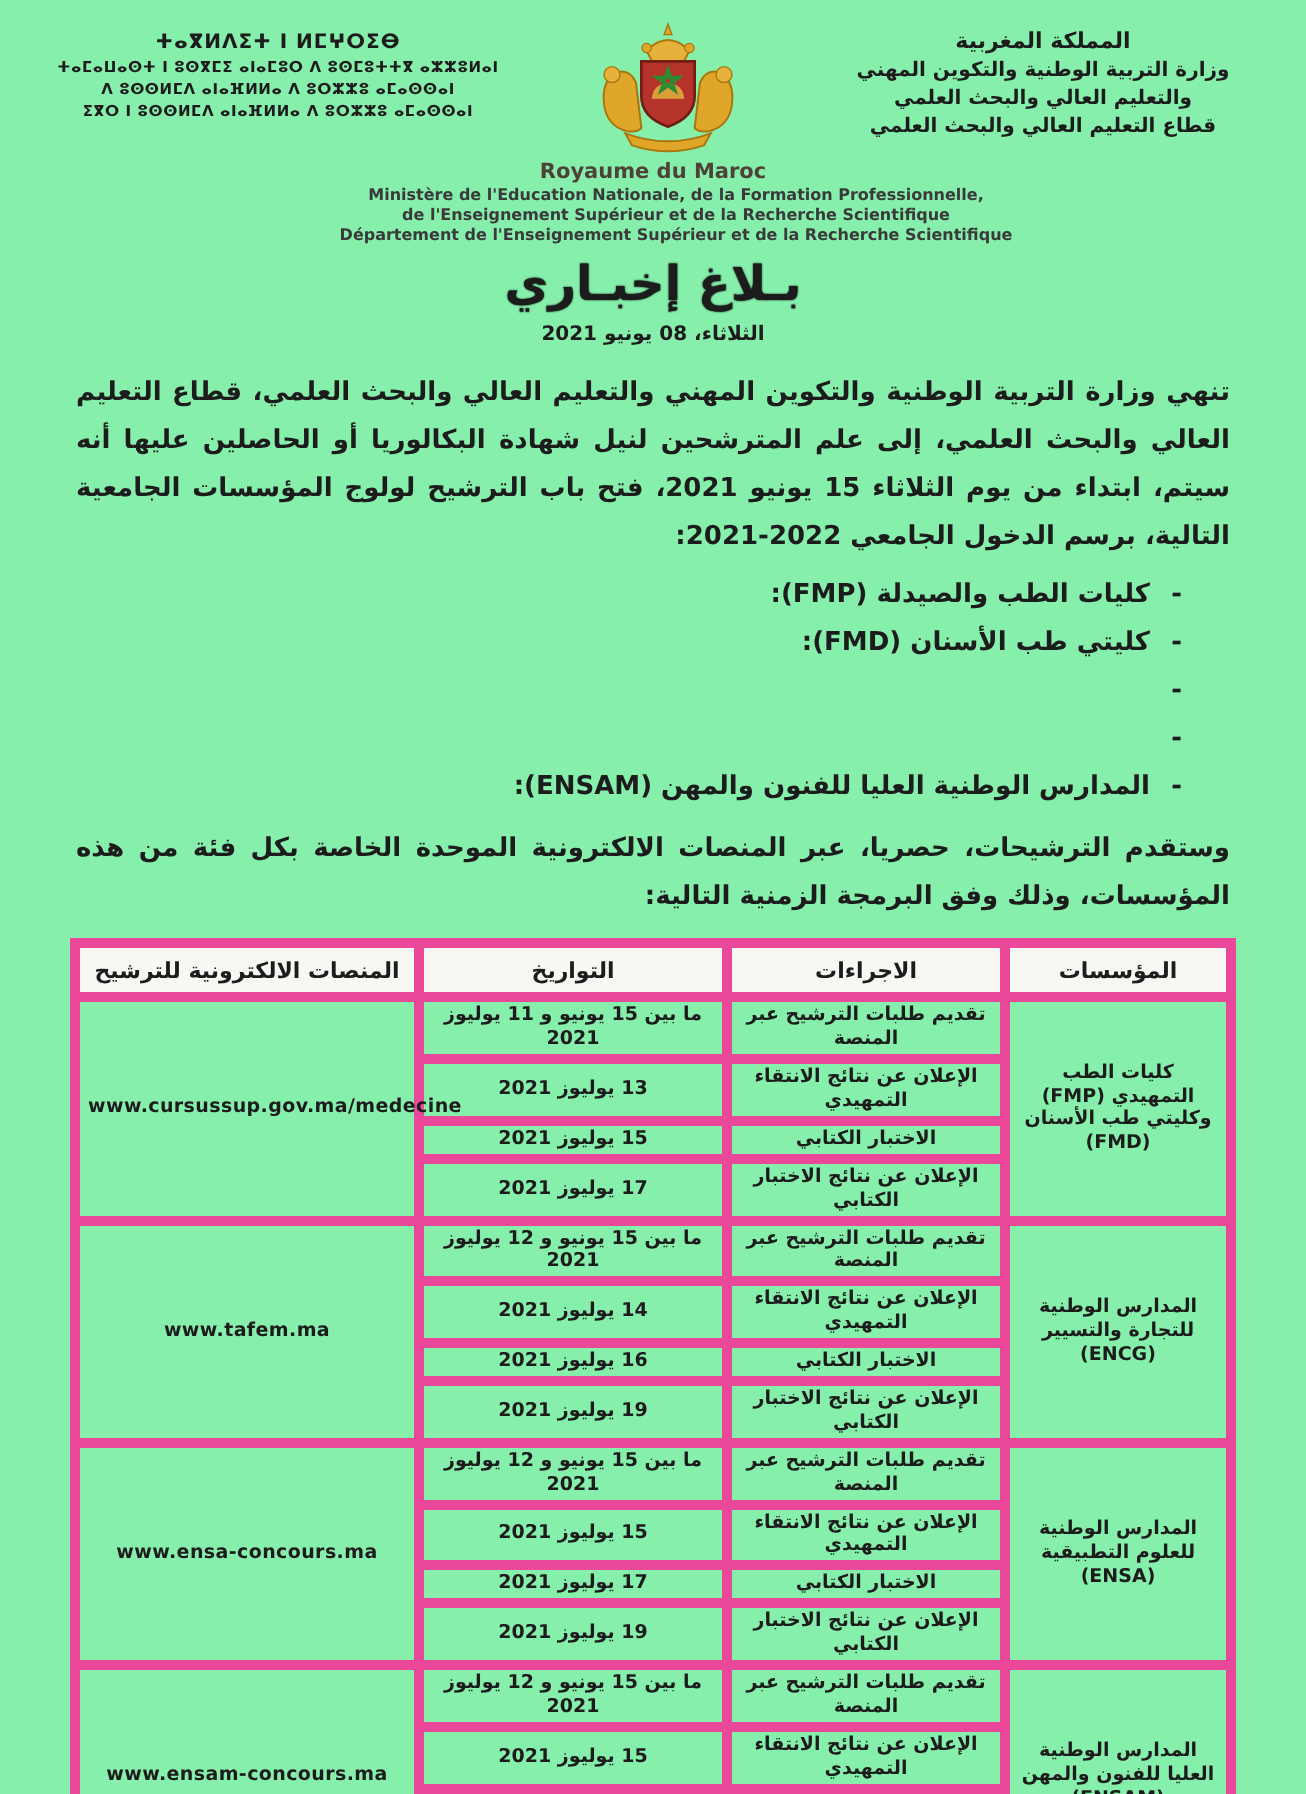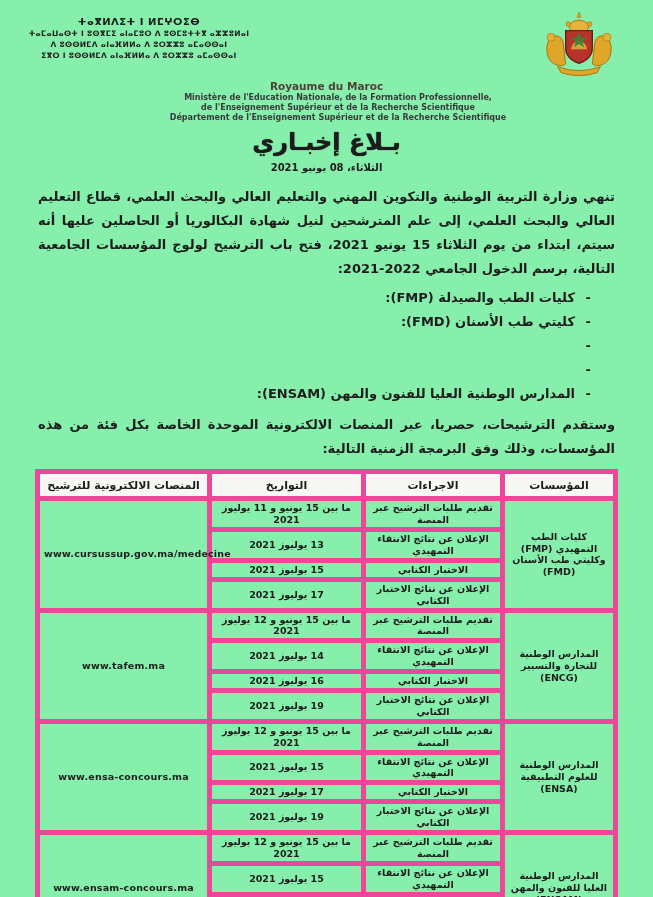--- a/index.html
+++ b/index.html
@@ -100,20 +100,26 @@
         <path d="M40 30 h40 v26 q0 16 -20 23 q-20 -7 -20 -23z" fill="#b5332a" stroke="#6f1d15" stroke-width="2"></path>
 
         <path d="M48 58 a12 12 0 0 1 24 0z" fill="#e0b33c" opacity=".85"></path>
 
         <path d="M60 36 l5.2 16 l-13.6 -9.9 h16.8 l-13.6 9.9 z" fill="none" stroke="#2e8b32" stroke-width="2.5"></path>
 
         <path d="M28 84 q32 12 64 0 l-5 9 q-27 9 -54 0z" fill="#dfa62a" stroke="#a8770e" stroke-width="1.5"></path>
       </svg>
     </div>
 
+    <div class="ar-block">
+      <div class="ar-line1">المملكة المغربية</div>
+      <div class="ar-line">وزارة التربية الوطنية والتكوين المهني</div>
+      <div class="ar-line">والتعليم العالي والبحث العلمي</div>
+      <div class="ar-line">قطاع التعليم العالي والبحث العلمي</div>
+    </div>
   </div>
 
   <div class="fr-block">
     <div class="fr-royaume">Royaume du Maroc</div>
     <div class="fr-line">Ministère de l'Education Nationale, de la Formation Professionnelle,</div>
     <div class="fr-line">de l'Enseignement Supérieur et de la Recherche Scientifique</div>
     <div class="fr-line">Département de l'Enseignement Supérieur et de la Recherche Scientifique</div>
   </div>
 
   <div class="doc-title">بـلاغ إخبـاري</div>

